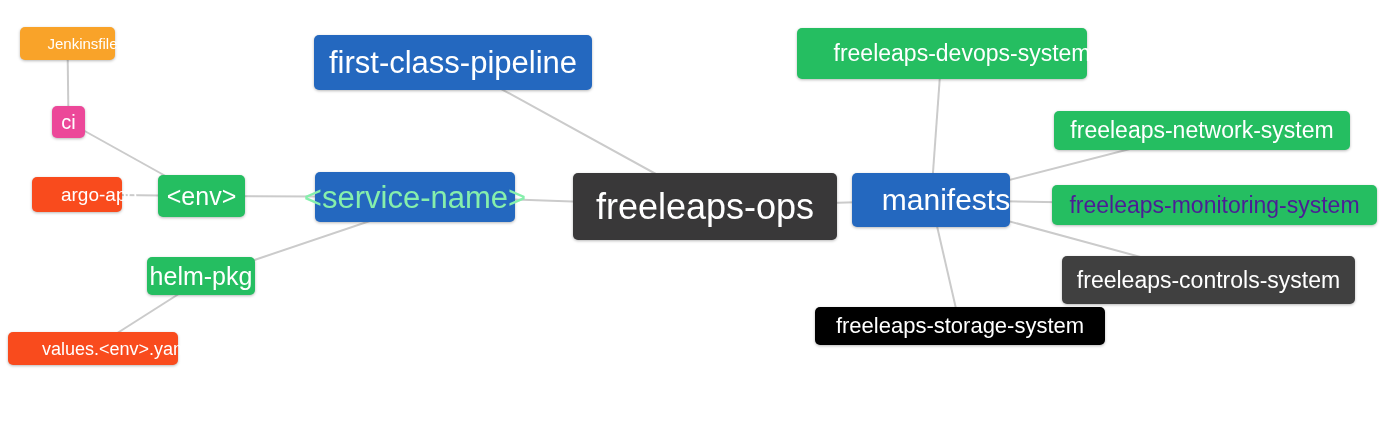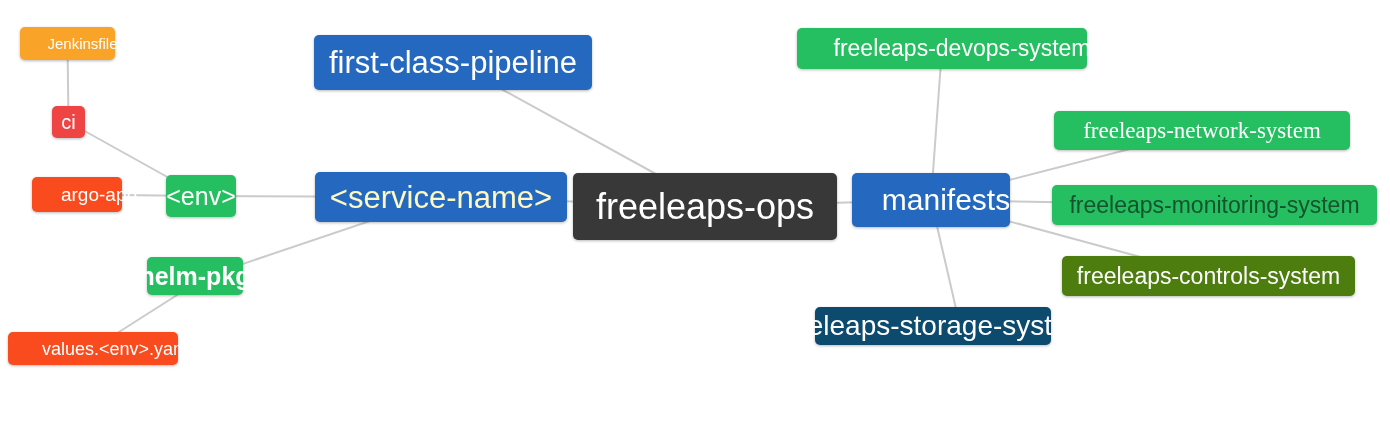--- a/index.html
+++ b/index.html
@@ -54,28 +54,28 @@
       <line x1="441" y1="197" x2="715" y2="206.5" stroke="#CBCBCB" stroke-width="2"></line>
       <line x1="715" y1="206.5" x2="931" y2="200" stroke="#CBCBCB" stroke-width="2"></line>
       <line x1="931" y1="200" x2="942" y2="47.5" stroke="#CBCBCB" stroke-width="2"></line>
       <line x1="931" y1="200" x2="1202" y2="130.5" stroke="#CBCBCB" stroke-width="2"></line>
       <line x1="931" y1="200" x2="1214.5" y2="205" stroke="#CBCBCB" stroke-width="2"></line>
       <line x1="931" y1="200" x2="1208.5" y2="275.5" stroke="#CBCBCB" stroke-width="2"></line>
       <line x1="931" y1="200" x2="960" y2="326" stroke="#CBCBCB" stroke-width="2"></line>
     </svg>
   <div id="node-layer">
       <div class="node" style="left: 20px; top: 27px; width: 95px; height: 33px; font-size: 15px; background: rgb(249, 163, 41); color: rgb(255, 255, 255); padding-left: 30px;">Jenkinsfile</div>
-      <div class="node" style="left: 52px; top: 106px; width: 33px; height: 32px; font-size: 20px; background: #ef4444; color: rgb(255, 255, 255);">ci</div>
+      <div class="node" style="left: 52px; top: 106px; width: 33px; height: 32px; font-size: 20px; background: #ec4899; color: rgb(255, 255, 255);">ci</div>
       <div class="node" style="left: 32px; top: 177px; width: 90px; height: 35px; font-size: 19px; background: rgb(249, 75, 29); color: rgb(255, 255, 255); padding-left: 44px;">argo-app</div>
-      <div class="node" style="left: 158px; top: 175px; width: 70px; height: 42px; font-size: 25px; background: rgb(37, 190, 97); color: rgb(255, 255, 255); margin-left: 8px;">&lt;env&gt;</div>
-      <div class="node" style="left: 147px; top: 257px; width: 96px; height: 38px; font-size: 25px; background: rgb(37, 190, 97); color: rgb(255, 255, 255); font-weight: bold;">helm-pkg</div>
+      <div class="node" style="left: 158px; top: 175px; width: 87px; height: 42px; font-size: 25px; background: rgb(37, 190, 97); color: rgb(255, 255, 255);">&lt;env&gt;</div>
+      <div class="node" style="left: 147px; top: 257px; width: 108px; height: 38px; font-size: 25px; background: rgb(37, 190, 97); color: rgb(255, 255, 255);">helm-pkg</div>
       <div class="node" style="left: 8px; top: 332px; width: 170px; height: 33px; font-size: 18px; background: rgb(249, 75, 29); color: rgb(255, 255, 255); padding-left: 48px;">values.&lt;env&gt;.yaml</div>
       <div class="node" style="left: 314px; top: 35px; width: 278px; height: 55px; font-size: 31px; background: rgb(36, 104, 191); color: rgb(255, 255, 255); text-align: center;">first-class-pipeline</div>
-      <div class="node" style="left: 315px; top: 172px; width: 252px; height: 50px; font-size: 31px; background: rgb(36, 104, 191); color: #fef9c3;">&lt;service-name&gt;</div>
+      <div class="node" style="left: 315px; top: 172px; width: 200px; height: 50px; font-size: 31px; background: rgb(36, 104, 191); color: #86efac;">&lt;service-name&gt;</div>
       <div class="node" style="left: 573px; top: 173px; width: 264px; height: 67px; font-size: 36px; background: rgb(57, 56, 57); color: rgb(255, 255, 255);">freeleaps-ops</div>
       <div class="node" style="left: 852px; top: 173px; width: 158px; height: 54px; font-size: 30px; background: rgb(36, 104, 191); color: rgb(255, 255, 255); padding-left: 30px;">manifests</div>
-      <div class="node" style="left: 797px; top: 28px; width: 290px; height: 41px; font-size: 23px; background: rgb(37, 190, 97); color: rgb(255, 255, 255); padding-left: 40px;">freeleaps-devops-system</div>
-      <div class="node" style="left: 1054px; top: 111px; width: 296px; height: 39px; font-size: 23px; background: rgb(37, 190, 97); color: rgb(255, 255, 255); font-family: Liberation Serif, serif;">freeleaps-network-system</div>
-      <div class="node" style="left: 1052px; top: 185px; width: 325px; height: 40px; font-size: 23px; background: rgb(37, 190, 97); color: #14532d;">freeleaps-monitoring-system</div>
-      <div class="node" style="left: 1062px; top: 256px; width: 293px; height: 40px; font-size: 23px; background: #4d7c0f; color: rgb(255, 255, 255);">freeleaps-controls-system</div>
-      <div class="node" style="left: 815px; top: 307px; width: 236px; height: 38px; font-size: 28px; background: #0c4a6e; color: rgb(255, 255, 255);">freeleaps-storage-system</div>
+      <div class="node" style="left: 797px; top: 28px; width: 290px; height: 51px; font-size: 23px; background: rgb(37, 190, 97); color: rgb(255, 255, 255); padding-left: 40px;">freeleaps-devops-system</div>
+      <div class="node" style="left: 1054px; top: 111px; width: 296px; height: 39px; font-size: 23px; background: rgb(37, 190, 97); color: rgb(255, 255, 255);">freeleaps-network-system</div>
+      <div class="node" style="left: 1052px; top: 185px; width: 325px; height: 40px; font-size: 23px; background: rgb(37, 190, 97); color: #4c1d95;">freeleaps-monitoring-system</div>
+      <div class="node" style="left: 1062px; top: 256px; width: 293px; height: 48px; font-size: 23px; background: #404040; color: rgb(255, 255, 255);">freeleaps-controls-system</div>
+      <div class="node" style="left: 815px; top: 307px; width: 290px; height: 38px; font-size: 22px; background: #000000; color: rgb(255, 255, 255);">freeleaps-storage-system</div>
     </div>
 </div>
 
 </body></html>

